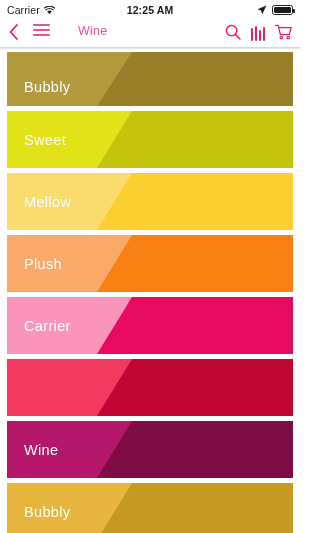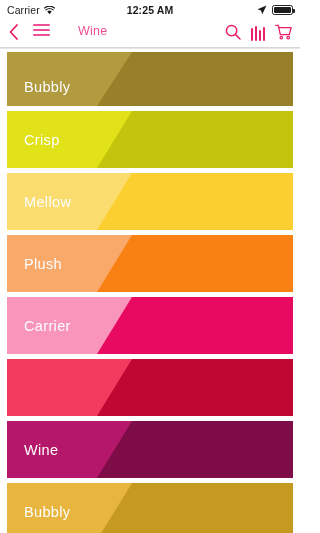--- a/index.html
+++ b/index.html
@@ -168,21 +168,21 @@
 
   <div class="list">
     <div class="row first">
       <span class="row-base" style="background: rgb(152, 128, 42);"></span>
       <span class="row-slant" style="background: rgb(178, 154, 63);"></span>
       <span class="row-label">Bubbly</span>
     </div>
     <div class="row">
       <span class="row-base" style="background: rgb(196, 196, 12);"></span>
       <span class="row-slant" style="background: rgb(226, 226, 24);"></span>
-      <span class="row-label">Crisp</span>
+      <span class="row-label">Sweet</span>
     </div>
     <div class="row">
       <span class="row-base" style="background: rgb(251, 207, 48);"></span>
       <span class="row-slant" style="background: rgb(250, 221, 110);"></span>
       <span class="row-label">Mellow</span>
     </div>
     <div class="row">
       <span class="row-base" style="background: rgb(249, 128, 18);"></span>
       <span class="row-slant" style="background: rgb(249, 169, 106);"></span>
       <span class="row-label">Plush</span>

